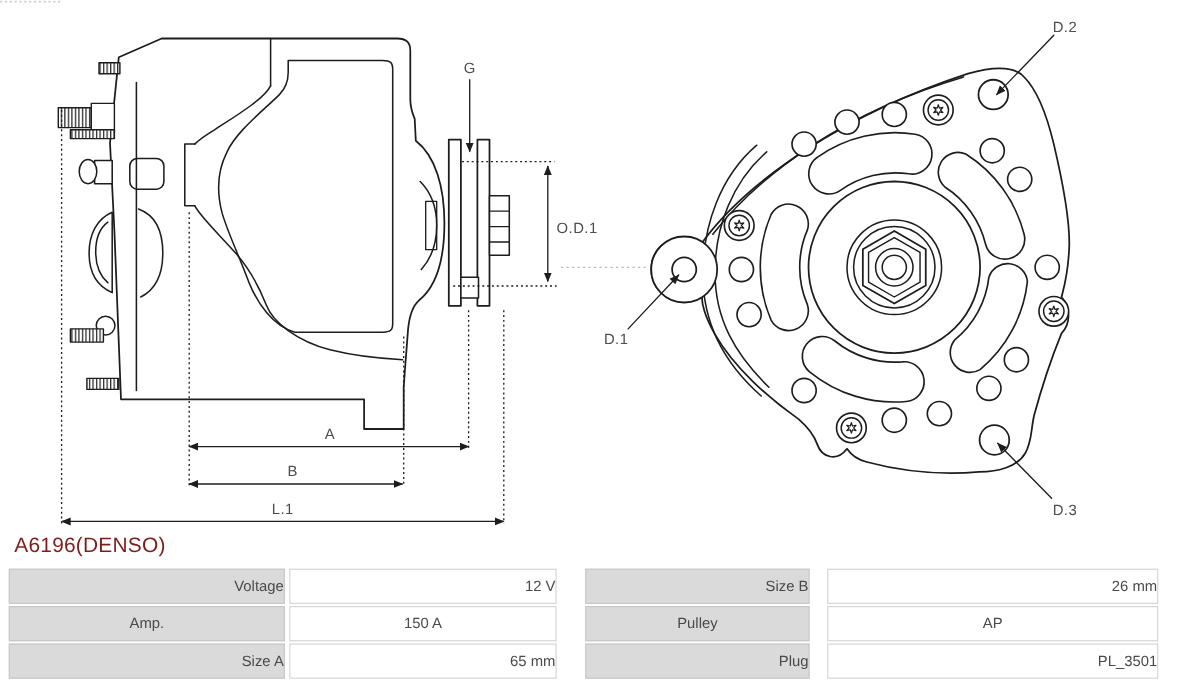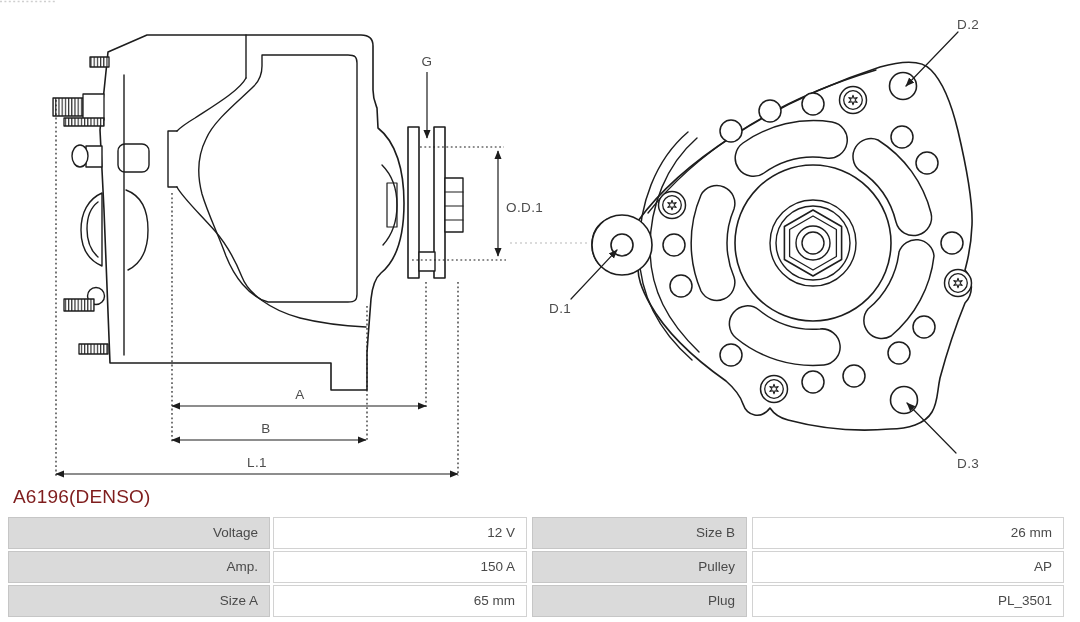--- a/index.html
+++ b/index.html
@@ -2,25 +2,25 @@
 <html><head>
 <meta charset="utf-8">
 <style>
   html,body{margin:0;padding:0;background:#ffffff;}
   body{font-family:"Liberation Sans", sans-serif;}
   #stage{position:relative;width:1080px;height:622px;background:#fff;overflow:hidden;}
   #drawing{position:absolute;left:0;top:0;}
   svg text{font-family:"Liberation Sans", sans-serif;fill:#4d4d4d;font-size:13.5px;letter-spacing:0.4px;}
   #part-title{position:absolute;left:13px;top:486px;font-size:19px;color:#7f1d1d;letter-spacing:0.2px;}
   .t-lbl,.t-val{position:absolute;height:30px;line-height:30px;font-size:13.5px;color:#4a4a4a;
-    text-align:right;padding-right:11px;box-sizing:content-box;}
+    text-align:right;box-sizing:content-box;}
   .t-lbl{background:#dadada;border:1px solid #c6c6c6;}
   .t-val{background:#ffffff;border:1px solid #d2d2d2;}
-  .r1{top:517px;} .r2{top:551px;} .r3{top:585px;}
-  .c1{left:8px;width:249px;} .c2{left:273px;width:241px;}
+  .r1{top:517px;} .r2{top:551px;text-align:center;} .r3{top:585px;}
+  .c1{left:8px;width:249px;} .c2{left:263px;width:241px;}
   .c3{left:532px;width:202px;} .c4{left:752px;width:299px;}
 </style>
 </head>
 <body>
 
 <div id="stage">
 
   <svg id="drawing" width="1080" height="482" viewBox="0 0 1080 482">
     <defs>
       <pattern id="hatch" width="3.2" height="6" patternUnits="userSpaceOnUse">

